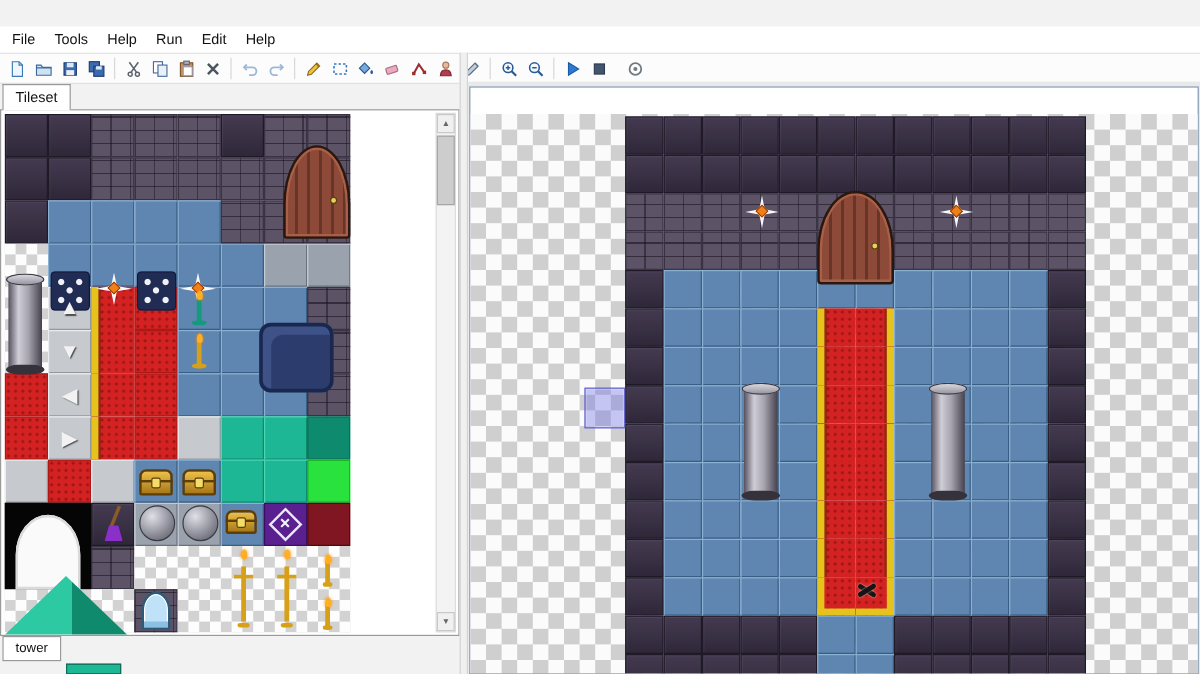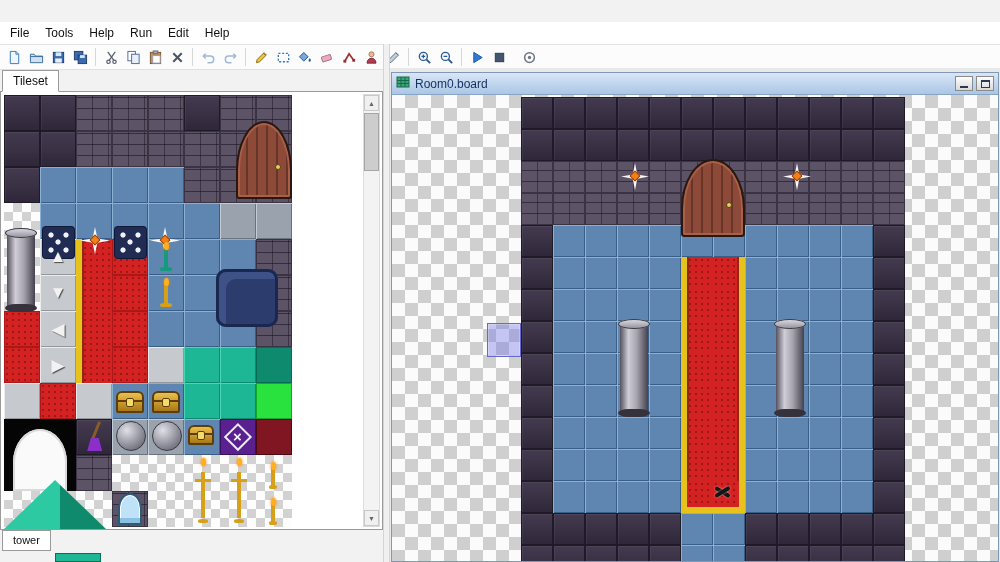--- a/index.html
+++ b/index.html
@@ -513,35 +513,20 @@
     <div class="tab-bottom">
       <span>tower</span>
     </div>
     <div class="teal-fragment"></div>
   </div>
 
   <div class="splitter"></div>
 
   <div class="mdi">
     <div class="child">
-      <div class="child-title">
-        <span><svg width="14" height="14" viewBox="0 0 14 14">
-              <rect x="1" y="2" width="12" height="10" fill="#3aa87a" stroke="#1a6848"></rect>
-              <path d="M1 5.5h12M1 8.5h12M5 2v10M9 2v10" stroke="#1a6848" fill="none"></path>
-            </svg></span>
-        <span class="child-title-text">Room0.board</span>
-        <span class="win-btns">
-          <span class="win-btn">
-              <span class="btn-min-glyph"></span>
-            </span>
-          <span class="win-btn">
-              <span class="btn-max-glyph"></span>
-            </span>
-        </span>
-      </div>
       <div class="board-view">
         <div class="room" style="left: 129px; top: 2px; width: 384px; height: 480px;">
             <div class="tile t-wall-dark" style="left: 0px; top: 0px; width: 32px; height: 32px;"></div>
             <div class="tile t-wall-dark" style="left: 32px; top: 0px; width: 32px; height: 32px;"></div>
             <div class="tile t-wall-dark" style="left: 64px; top: 0px; width: 32px; height: 32px;"></div>
             <div class="tile t-wall-dark" style="left: 96px; top: 0px; width: 32px; height: 32px;"></div>
             <div class="tile t-wall-dark" style="left: 128px; top: 0px; width: 32px; height: 32px;"></div>
             <div class="tile t-wall-dark" style="left: 160px; top: 0px; width: 32px; height: 32px;"></div>
             <div class="tile t-wall-dark" style="left: 192px; top: 0px; width: 32px; height: 32px;"></div>
             <div class="tile t-wall-dark" style="left: 224px; top: 0px; width: 32px; height: 32px;"></div>

